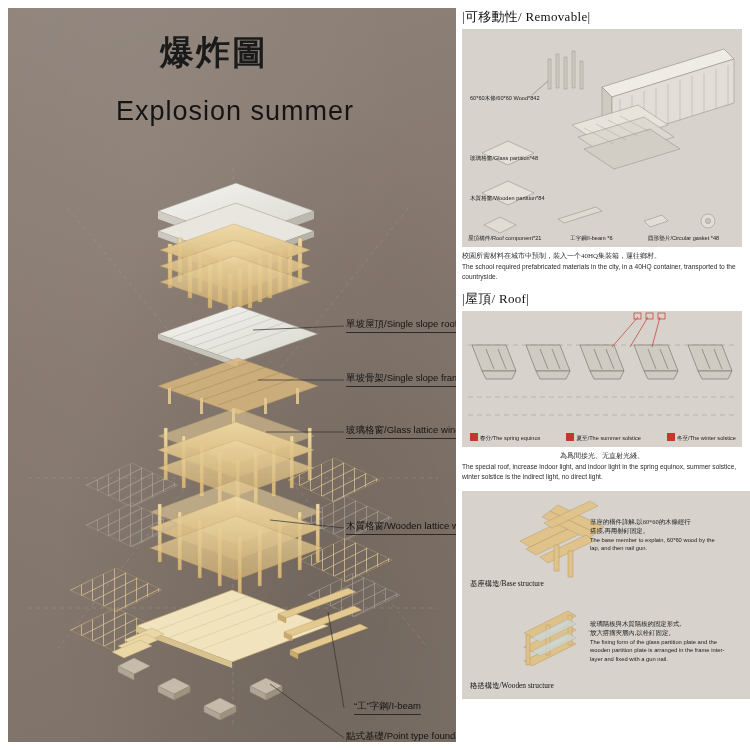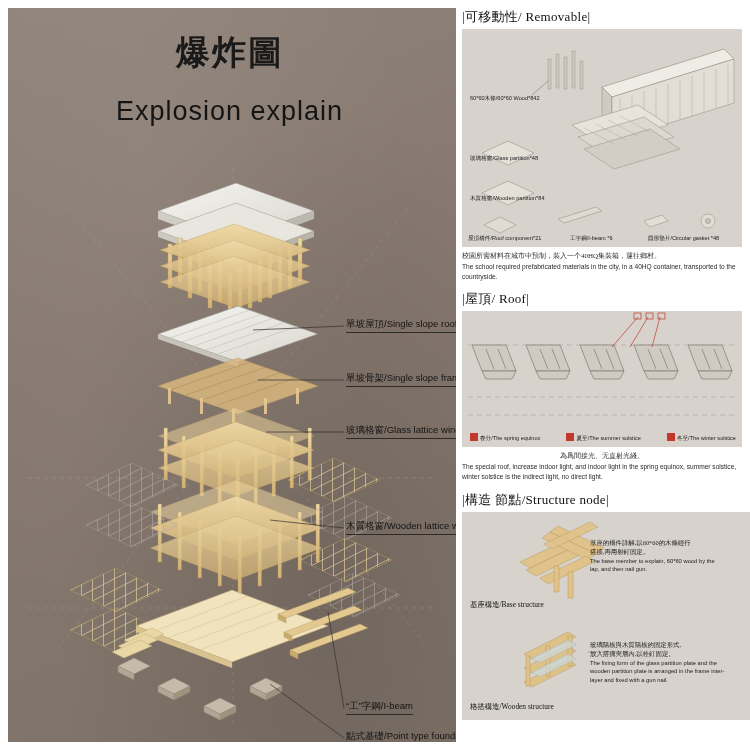--- a/index.html
+++ b/index.html
@@ -17,21 +17,21 @@
     background:#8a7f75;
     background-image:
       radial-gradient(ellipse at 30% 20%, rgba(255,255,255,0.05), rgba(0,0,0,0) 60%),
       radial-gradient(ellipse at 70% 80%, rgba(0,0,0,0.12), rgba(0,0,0,0) 60%),
       linear-gradient(160deg,#8f837a 0%,#87796f 40%,#7e7268 100%);
     overflow:hidden;
   }
   .title-cn{
     position:absolute;left:152px;top:22px;
     font-family:"Liberation Serif", serif;
-    font-size:34px;color:#1a1a1a;letter-spacing:2px;font-weight:700;margin-left:16px;
+    font-size:34px;color:#1a1a1a;letter-spacing:2px;font-weight:700;
   }
   .title-en{
     position:absolute;left:108px;top:88px;
     font-family:"Liberation Sans", sans-serif;
     font-size:27px;color:#141414;letter-spacing:1px;
   }
 
   
   .diagram{position:absolute;left:0;top:0;width:448px;height:734px;}
 
@@ -83,21 +83,21 @@
   }
 </style>
 </head>
 <body>
 
 <div class="page">
 
   <div class="left-panel">
 
     <div class="title-cn">爆炸圖</div>
-    <div class="title-en">Explosion explain</div>
+    <div class="title-en">Explosion summer</div>
 
     <svg class="diagram" viewBox="0 0 448 734">
       <defs>
         <linearGradient id="roofG" x1="0" y1="0" x2="1" y2="1">
           <stop offset="0%" stop-color="#f4f3ee"></stop>
             <stop offset="100%" stop-color="#d9d8d0"></stop>
         </linearGradient>
         <linearGradient id="woodG" x1="0" y1="0" x2="0" y2="1">
           <stop offset="0%" stop-color="#f0d9a4"></stop>
             <stop offset="100%" stop-color="#d2b173"></stop>
@@ -322,21 +322,21 @@
         <path d="M262 512 L336 520"></path>
         <path d="M320 604 L336 700"></path>
         <path d="M262 676 L336 730"></path>
       </g>
     </svg>
 
     <div class="callout" style="left:338px;top:310px;">單坡屋頂/Single slope roof</div>
     <div class="callout" style="left:338px;top:364px;">單坡骨架/Single slope frame</div>
     <div class="callout" style="left:338px;top:416px;">玻璃格窗/Glass lattice window</div>
     <div class="callout" style="left:338px;top:512px;">木質格窗/Wooden lattice window</div>
-    <div class="callout" style="left:338px;top:692px;">“工”字鋼/I-beam</div>
+    <div class="callout" style="left:346px;top:692px;">“工”字鋼/I-beam</div>
     <div class="callout" style="left:338px;top:722px;">點式基礎/Point type foundation</div>
   </div>
 
   <div class="right-col">
 
     <div>
       <div class="sec-head">|可移動性/ Removable|</div>
 
       <div class="panel-img" style="height:218px;">
         <svg viewBox="0 0 280 218" width="280" height="218">
@@ -472,21 +472,20 @@
       </div>
 
       <div class="cap">
         <div class="cn" style="text-align:center;">為爲間接光、无直射光綫。</div>
         <div>The special roof, increase indoor light, and indoor light in the spring equinox, summer solstice,</div>
         <div>winter solstice is the indirect light, no direct light.</div>
       </div>
     </div>
 
     <div style="margin-top:8px;">
-      <div class="sec-head">|構造 節點/Structure node|</div>
 
       <div class="panel-img" style="height:208px;padding-left:44px;">
         <svg viewBox="0 0 280 208" width="280" height="208">
           <rect width="280" height="208" fill="#d7d2cb"></rect>
 
           <g transform="translate(14,10)">
             <g fill="#e0c38a" stroke="#b4955c" stroke-width=".45">
               <polygon points="0,40 46,18 56,24 10,46"></polygon>
               <polygon points="6,48 52,26 62,32 16,54"></polygon>
               <polygon points="30,10 76,32 68,38 22,16"></polygon>

